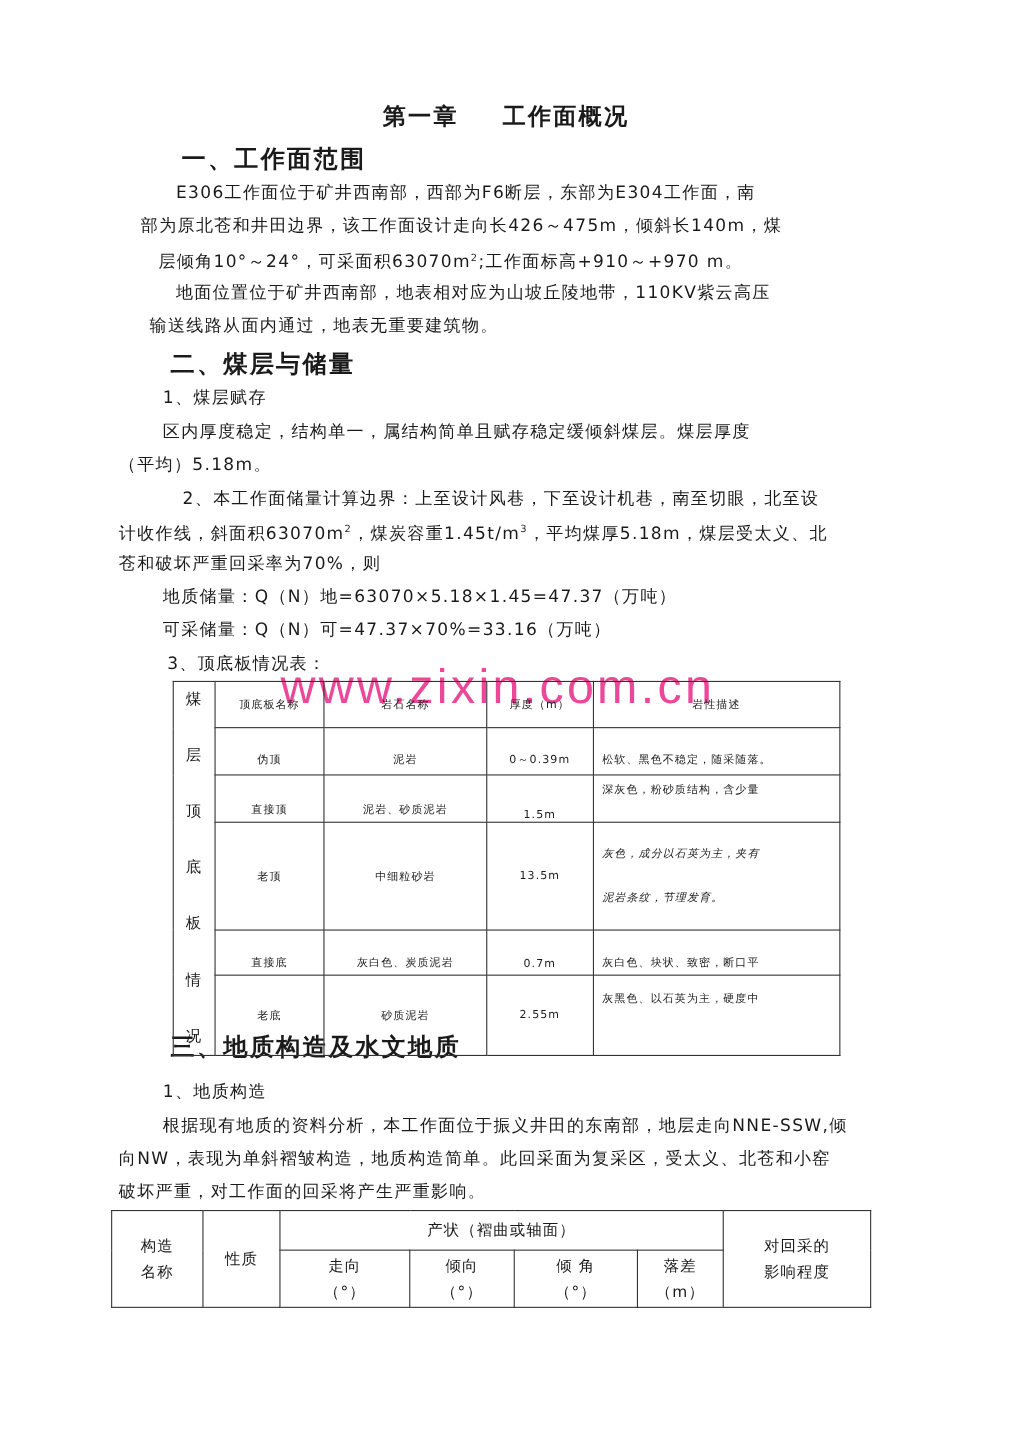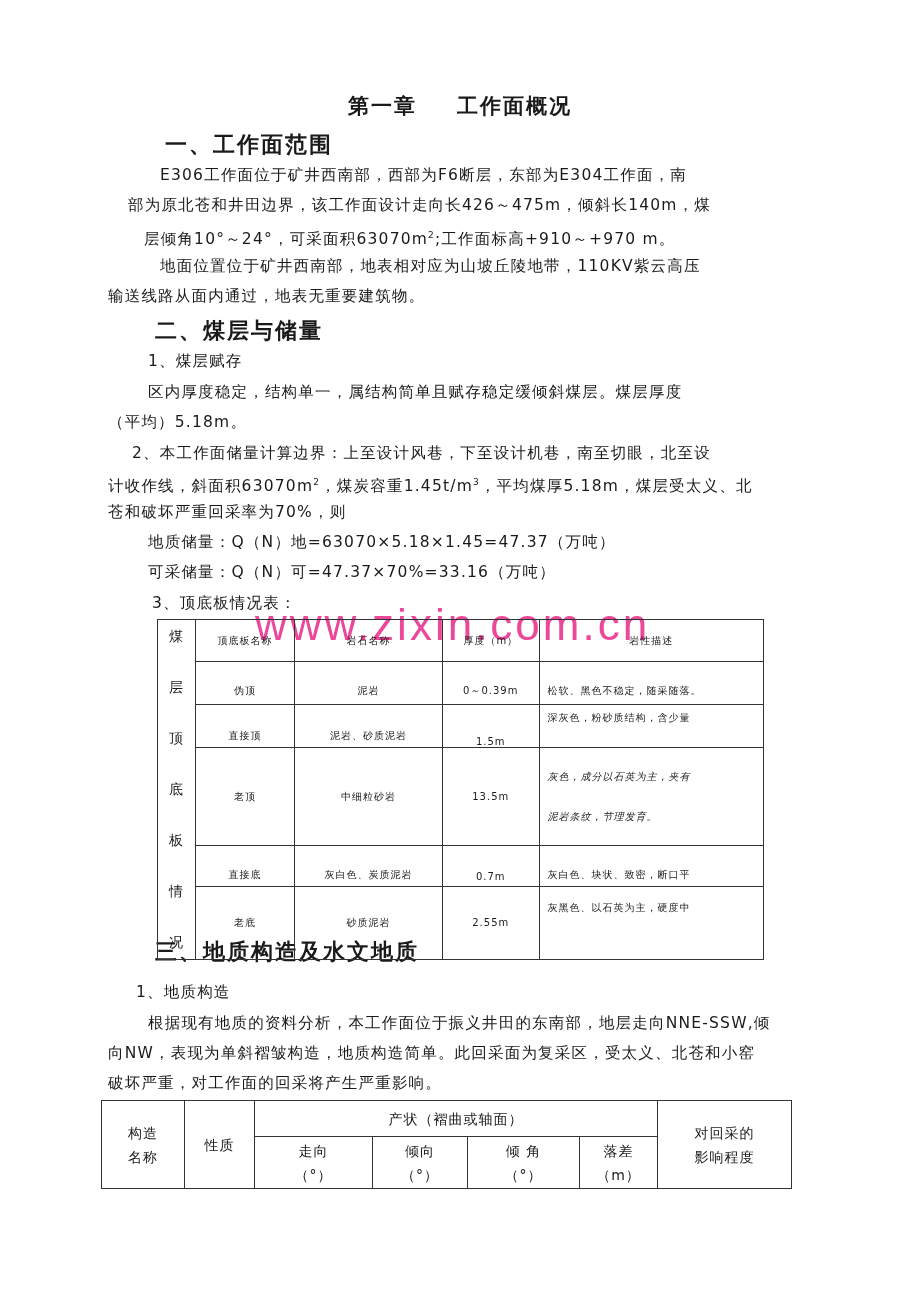--- a/index.html
+++ b/index.html
@@ -27,27 +27,27 @@
 
 <div class="abs title">
   <span>第一章</span><span class="gap"></span><span>工作面概况</span>
 </div>
 
 <div class="abs h1" style="left:165px; top:130px;">一、工作面范围</div>
 <div class="abs p" style="left:160px; top:160px;">E306工作面位于矿井西南部，西部为F6断层，东部为E304工作面，南</div>
 <div class="abs p" style="left:128px; top:190px;">部为原北苍和井田边界，该工作面设计走向长426～475m，倾斜长140m，煤</div>
 <div class="abs p" style="left:144px; top:220px;"><span>层倾角10°～24°，可采面积63070m</span><sup>2</sup><span>;工作面标高+910～+970 m。</span></div>
 <div class="abs p" style="left:160px; top:251px;">地面位置位于矿井西南部，地表相对应为山坡丘陵地带，110KV紫云高压</div>
-<div class="abs p" style="left:108px; top:281px;">输送线路从面内通过，地表无重要建筑物。</div>
+<div class="abs p" style="left:136px; top:281px;">输送线路从面内通过，地表无重要建筑物。</div>
 
 <div class="abs h1" style="left:155px; top:316px;">二、煤层与储量</div>
 <div class="abs p" style="left:148px; top:346px;">1、煤层赋存</div>
 <div class="abs p" style="left:148px; top:377px;">区内厚度稳定，结构单一，属结构简单且赋存稳定缓倾斜煤层。煤层厚度</div>
 <div class="abs p" style="left:108px; top:407px;">（平均）5.18m。</div>
-<div class="abs p" style="left:132px; top:438px;">2、本工作面储量计算边界：上至设计风巷，下至设计机巷，南至切眼，北至设</div>
+<div class="abs p" style="left:166px; top:438px;">2、本工作面储量计算边界：上至设计风巷，下至设计机巷，南至切眼，北至设</div>
 <div class="abs p" style="left:108px; top:467px;"><span>计收作线，斜面积63070m</span><sup>2</sup><span>，煤炭容重1.45t/m</span><sup>3</sup><span>，平均煤厚5.18m，煤层受太义、北</span></div>
 <div class="abs p" style="left:108px; top:497px;">苍和破坏严重回采率为70%，则</div>
 <div class="abs p" style="left:148px; top:527px;">地质储量：Q（N）地=63070×5.18×1.45=47.37（万吨）</div>
 <div class="abs p" style="left:148px; top:557px;">可采储量：Q（N）可=47.37×70%=33.16（万吨）</div>
 <div class="abs p" style="left:152px; top:588px;">3、顶底板情况表：</div>
 
 <table class="t1">
   <tbody>
       <tr style="height:39px;">
     <td class="side" rowspan="6">
@@ -94,21 +94,21 @@
   <tr style="height:68px;">
     <td>老底</td>
     <td>砂质泥岩</td>
     <td>2.55m</td>
     <td class="desc" style="vertical-align:top; padding-top:14px;">灰黑色、以石英为主，硬度中</td>
   </tr>
 </tbody>
   </table>
 
 <div class="abs h1" style="left:155px; top:937px;">三、地质构造及水文地质</div>
-<div class="abs p" style="left:136px; top:977px;">1、地质构造</div>
+<div class="abs p" style="left:148px; top:977px;">1、地质构造</div>
 <div class="abs p" style="left:148px; top:1008px;">根据现有地质的资料分析，本工作面位于振义井田的东南部，地层走向NNE-SSW,倾</div>
 <div class="abs p" style="left:108px; top:1038px;">向NW，表现为单斜褶皱构造，地质构造简单。此回采面为复采区，受太义、北苍和小窑</div>
 <div class="abs p" style="left:108px; top:1068px;">破坏严重，对工作面的回采将产生严重影响。</div>
 
 <table class="t2">
   <tbody>
       <tr style="height:36px;">
     <td rowspan="2" style="width:82px;">
       <div>构造</div>
       <div>名称</div>

